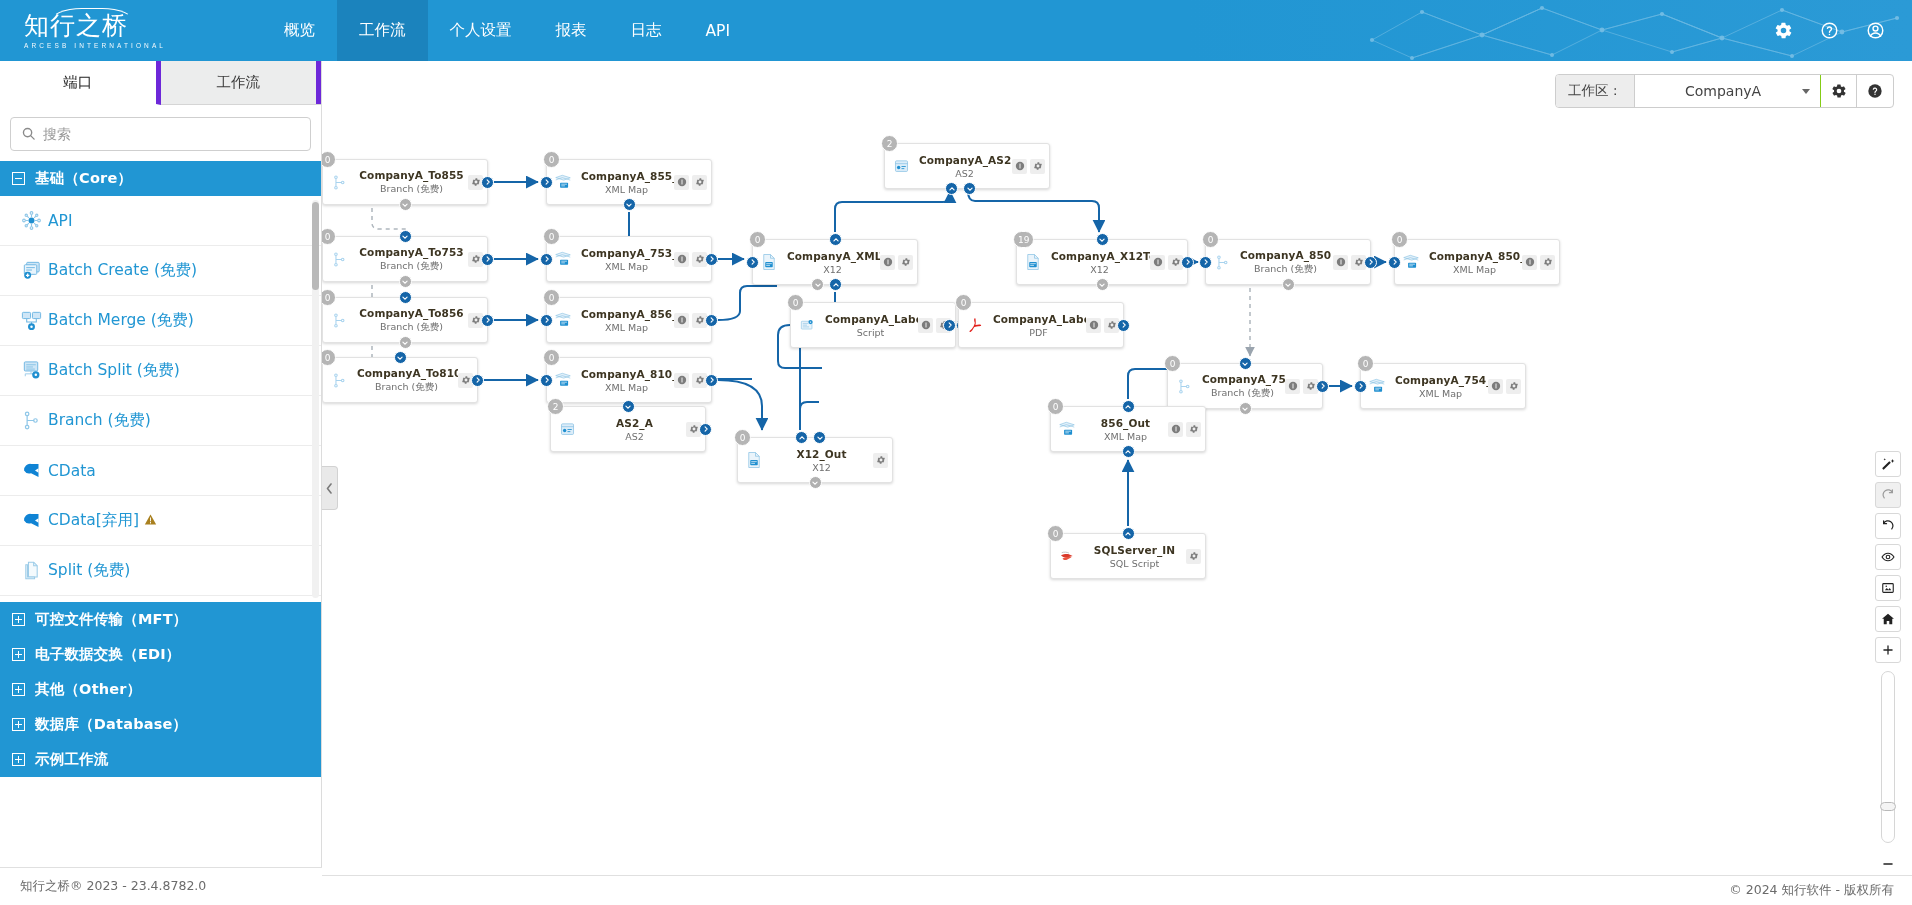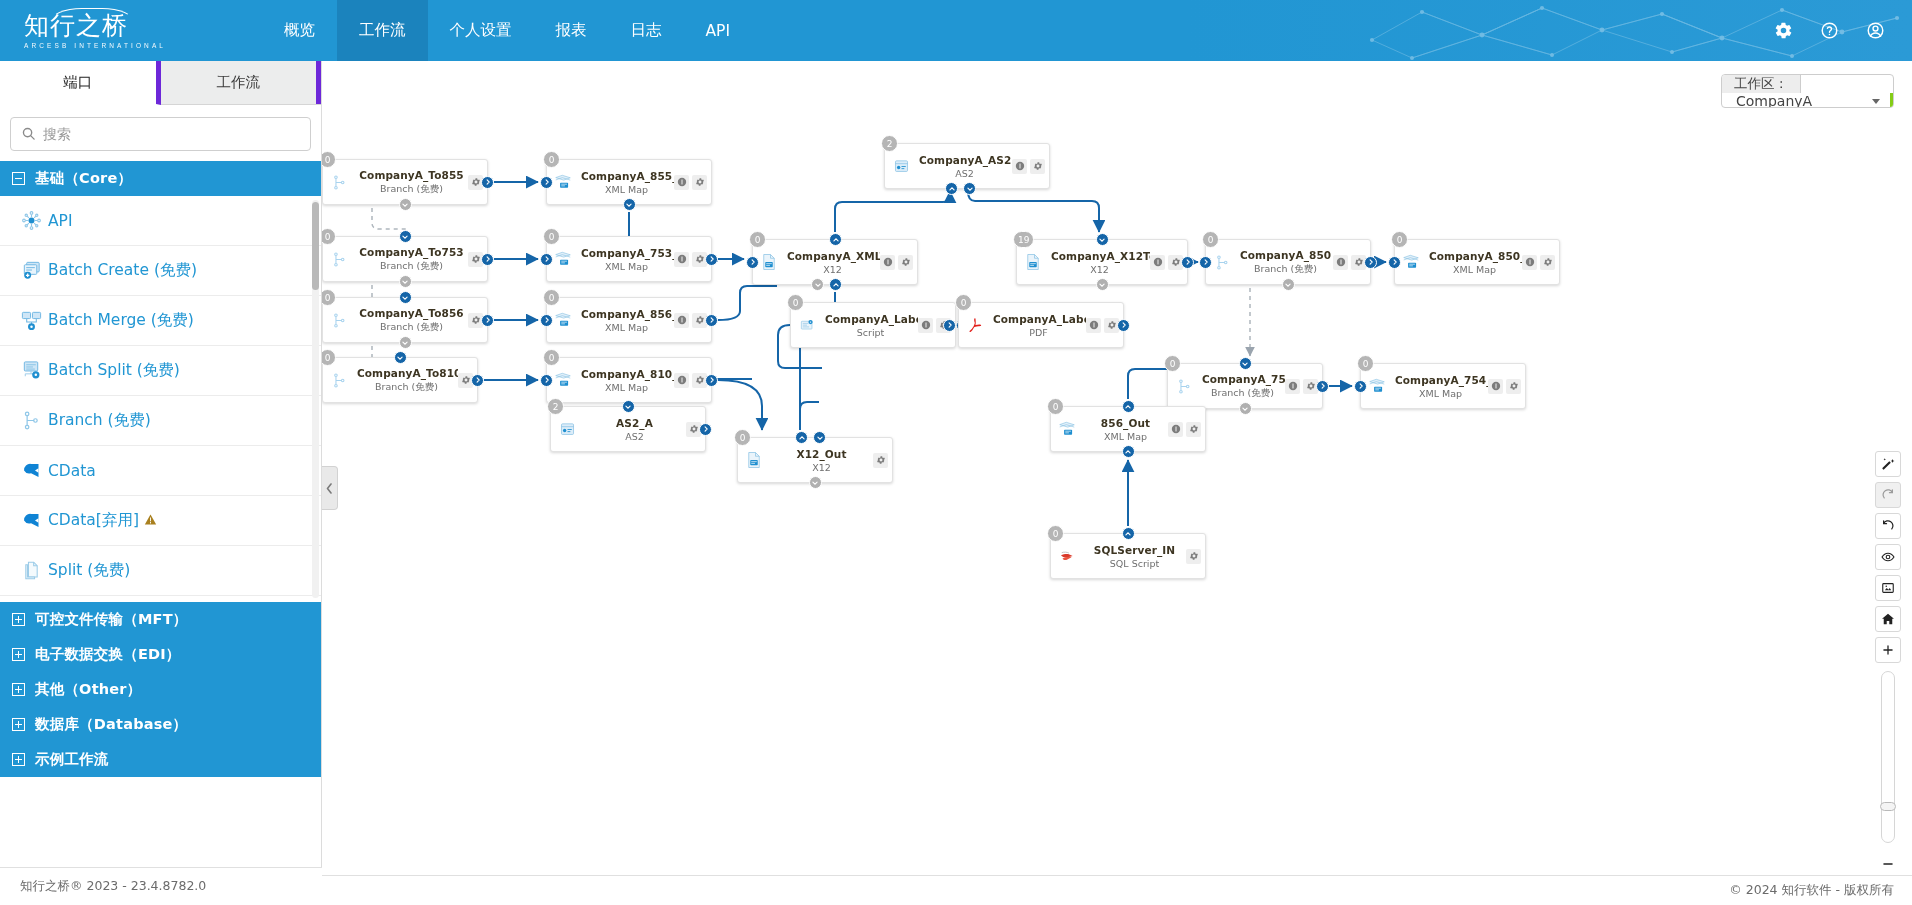--- a/index.html
+++ b/index.html
@@ -135,33 +135,33 @@
     border-radius: 0 4px 4px 0; display: flex; align-items: center; justify-content: center;
     cursor: pointer; color: #7a7a7a; font-size: 11px; z-index: 30;
   }
 
   
   .canvas-area {
     position: absolute; left: 322px; top: 61px; right: 0; bottom: 30px;
     background: #ffffff; overflow: hidden;
   }
   .wsbar {
-    position: absolute; right: 18px; top: 13px; display: flex; align-items: flex-start;
+    position: absolute; right: 18px; top: 13px; display: flex; align-items: flex-end;
     border: 1px solid #cdcdcd; border-radius: 4px; height: 34px; background: #fff;
-    overflow: hidden; z-index: 20; flex-direction: column;
+    overflow: hidden; z-index: 20;
   }
   .wsbar .wslabel {
     background: #ededed; padding: 0 12px; height: 100%; display: flex; align-items: center;
     font-size: 13.5px; color: #444; border-right: 1px solid #cdcdcd;
     font-family: "DejaVu Sans", sans-serif;
   }
   .wsbar .wsselect {
-    width: 171px; height: 100%; display: flex; align-items: center; justify-content: space-between;
+    width: 150px; height: 100%; display: flex; align-items: center; justify-content: space-between;
     padding: 0 10px 0 14px; font-size: 14px; color: #444; cursor: pointer;
-    border-right: 3px solid #84cc16; font-family: "DejaVu Sans", sans-serif;
+    border-right: 1px solid #84cc16; font-family: "DejaVu Sans", sans-serif; margin-left: 36px;
   }
   .caret { width: 0; height: 0; border-left: 4.5px solid transparent; border-right: 4.5px solid transparent; border-top: 5.5px solid #666; }
   .wsbar .wsbtn {
     width: 36px; height: 100%; display: flex; align-items: center; justify-content: center;
     cursor: pointer; border-right: 1px solid #cdcdcd; color: #333;
   }
   .wsbar .wsbtn:last-child { border-right: none; }
 
   
   .vtool {

